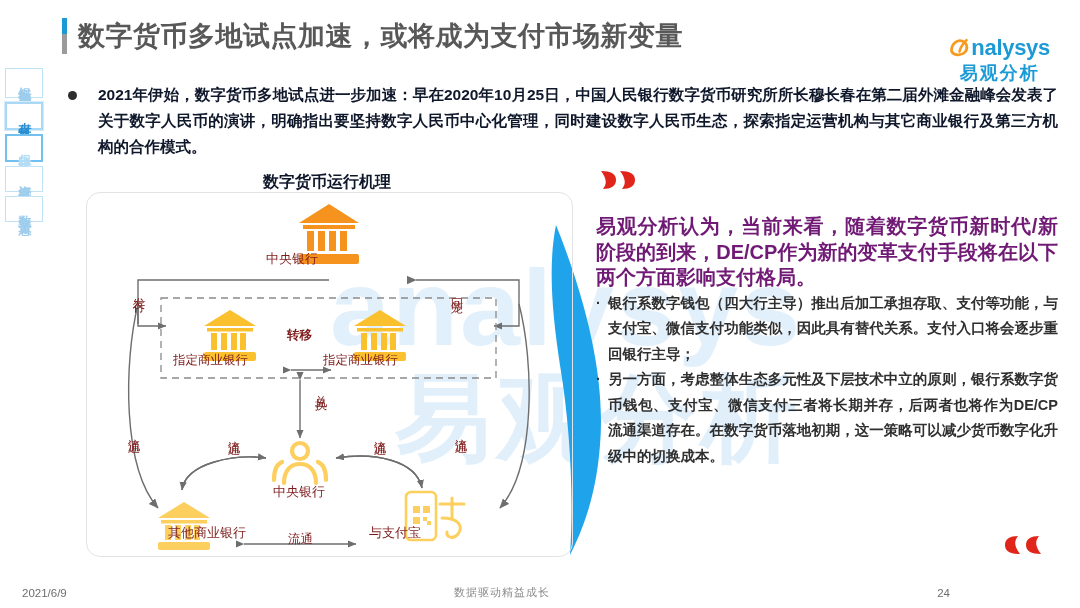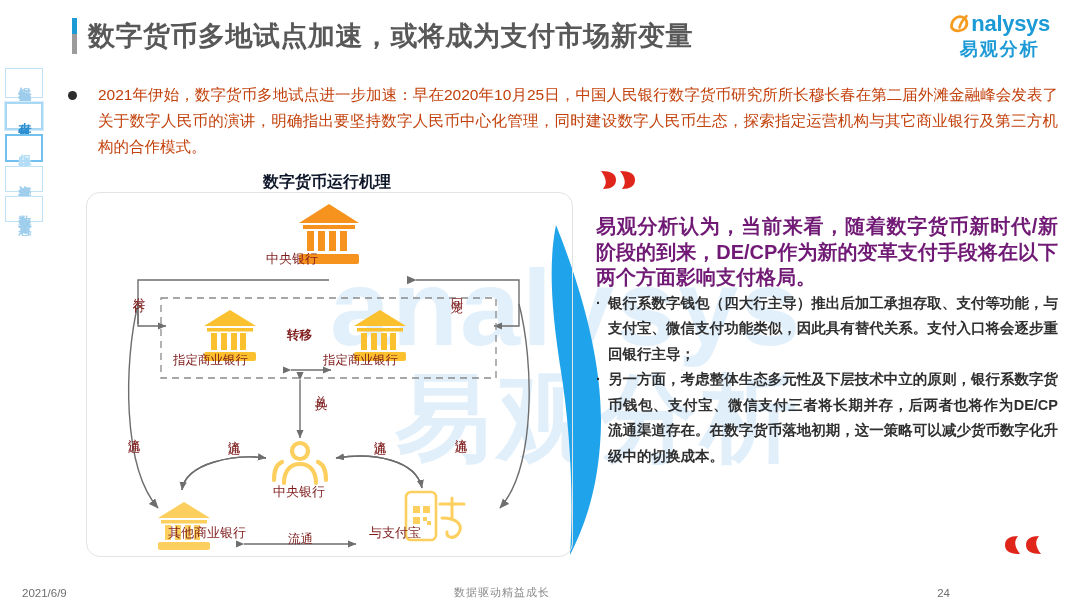--- a/index.html
+++ b/index.html
@@ -43,21 +43,21 @@
   }
   .wm-blade {
     left: 540px; top: 225px;
     width: 70px; height: 330px;
     z-index: 1;
   }
 
   
   .title-wrap {
     position: absolute;
-    left: 56px; top: 18px;
+    left: 46px; top: 18px;
     display: flex; align-items: center;
     z-index: 5;
     padding-left: 16px;
   }
   .title-bar {
     width: 5px; height: 36px;
     background: linear-gradient(to bottom, #1c9ad6 0%, #1c9ad6 45%, #9b9b9b 45%, #9b9b9b 100%);
     margin-right: 11px;
   }
   .title-text {
@@ -67,21 +67,21 @@
     letter-spacing: .5px;
     white-space: nowrap;
   }
 
   .logo {
     position: absolute;
     right: 30px; top: 13px;
     text-align: center;
     z-index: 5;
   }
-  .logo-row { display: flex; align-items: flex-end; }
+  .logo-row { display: flex; align-items: flex-end; margin-top: 24px; }
   .logo-sw { width: 21px; height: 22px; margin-right: 1px; }
   .logo-word {
     font-size: 22px; font-weight: 700;
     color: #1c9ad6; letter-spacing: -.3px;
     line-height: 22px;
   }
   .logo-cn {
     font-size: 18px; font-weight: 700;
     color: #1c9ad6; letter-spacing: 2px;
     margin-top: 2px;
@@ -134,22 +134,23 @@
     width: 9px; height: 9px;
     border-radius: 50%;
     background: #2d2d2d;
     margin-top: 9px;
     margin-right: 21px;
     flex: 0 0 auto;
   }
   .bullet-text {
     font-size: 15.5px;
     line-height: 26px;
-    color: #c2410c;
+    color: #0f172a;
     text-align: justify;
+    font-weight: bold;
   }
 
   
   .diagram-title {
     position: absolute;
     left: 92px; top: 172px;
     width: 470px;
     text-align: center;
     font-size: 16px;
     font-weight: 700;

